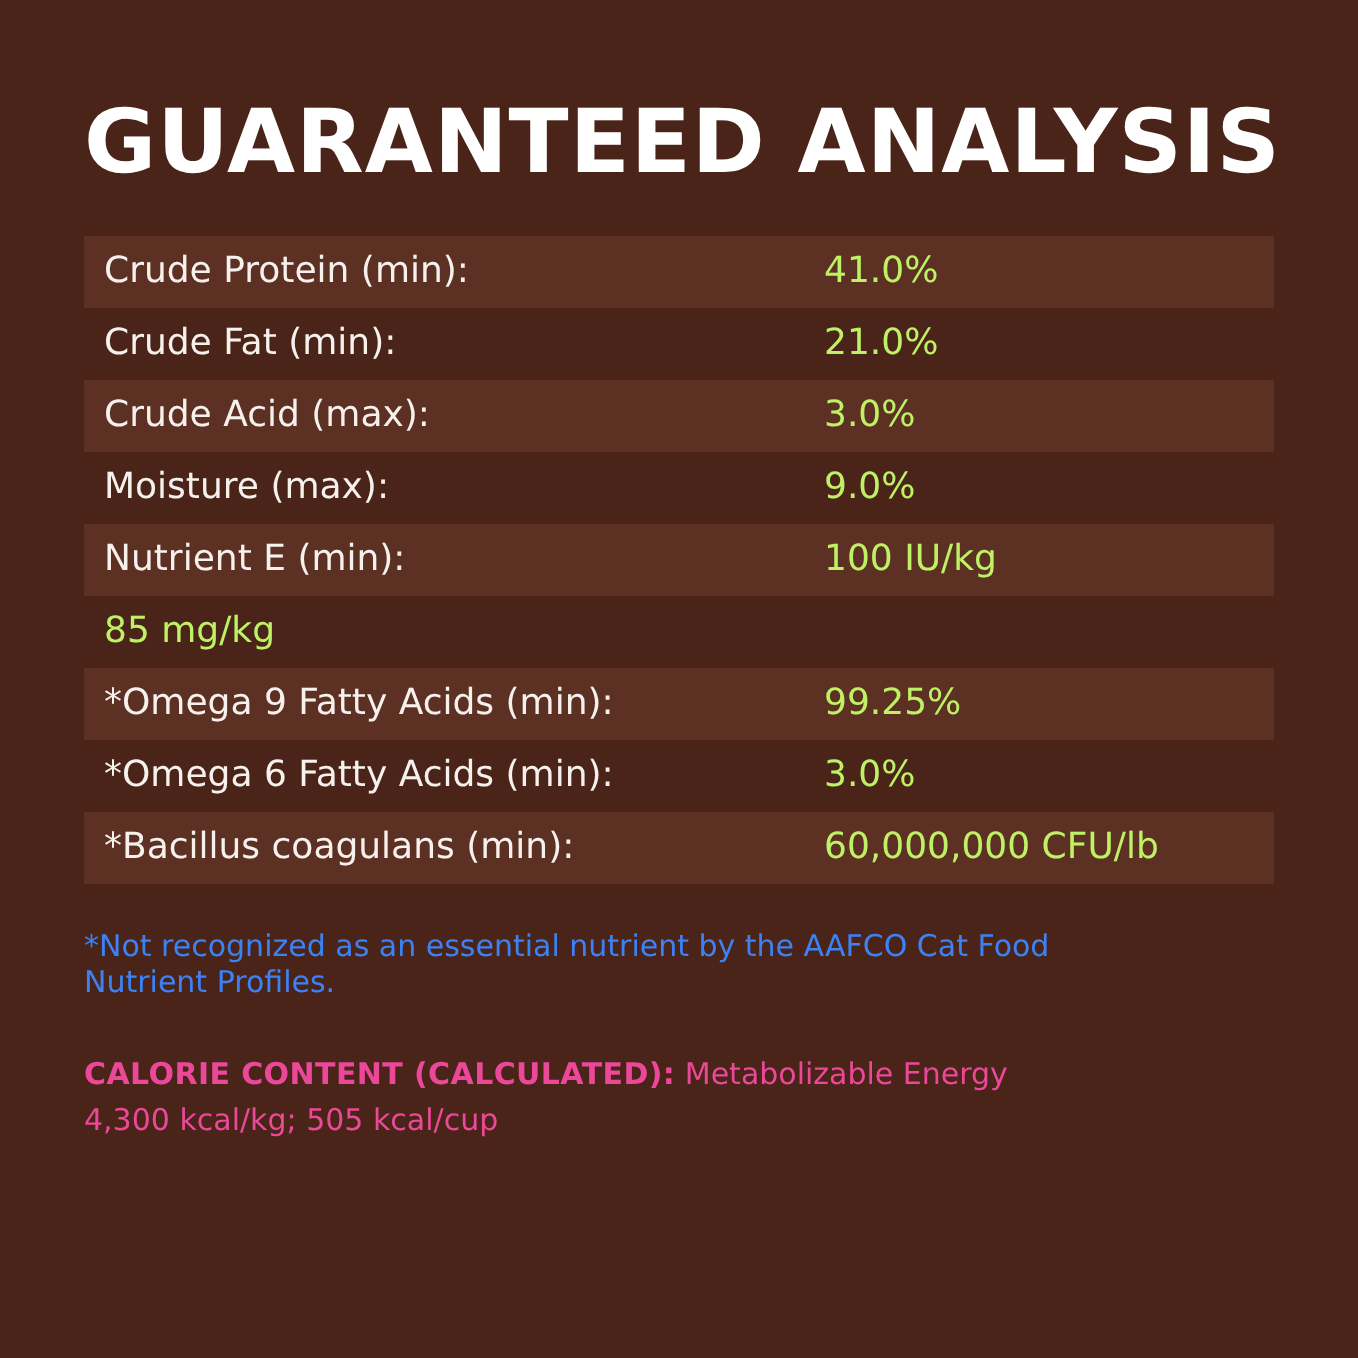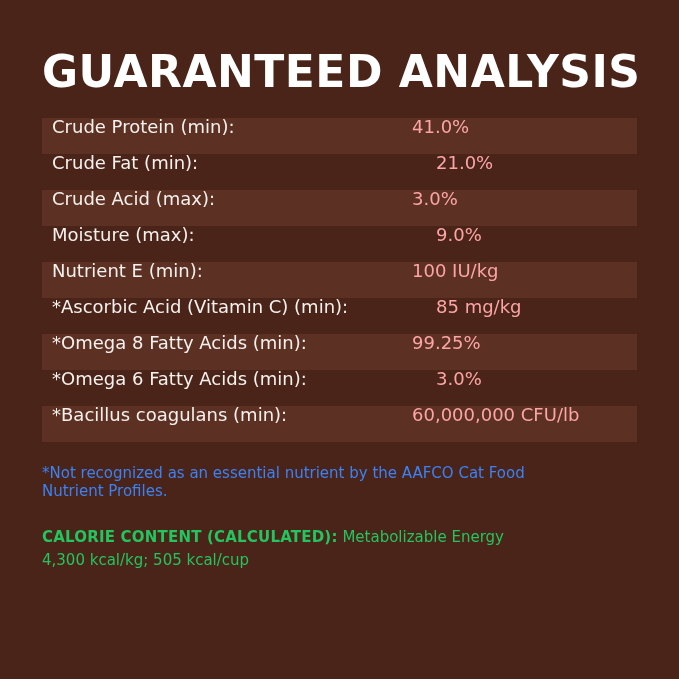--- a/index.html
+++ b/index.html
@@ -27,53 +27,52 @@
     line-height: 1.1;
     margin: 12px 0 22px 0;
     color: #ffffff;
     white-space: nowrap;
   }
   .table {
     width: 595px;
   }
   .row {
     display: flex;
-    align-items: flex-start;
+    align-items: center;
     height: 36px;
     padding: 0 10px;
     box-sizing: border-box;
   }
   .row.odd {
     background: #5c3123;
   }
   .row.even {
     background: transparent;
-    gap: 24px;
   }
   .cell-name {
     flex: 0 0 360px;
     font-size: 18px;
     line-height: 1;
     color: #f7f1ee;
   }
   .cell-value {
     flex: 1 1 auto;
     font-size: 18px;
     line-height: 1;
-    color: #fca5a5;
+    color: #bef264;
   }
   .footnote {
     margin-top: 22px;
     font-size: 15px;
     color: #3b82f6;
   }
   .calorie {
     margin-top: 26px;
     font-size: 15px;
-    color: #22c55e;
+    color: #ec4899;
     line-height: 1.5;
   }
   .calorie-label {
     font-weight: bold;
     letter-spacing: 0.2px;
   }
 </style>
 </head>
 <body>
 
@@ -102,26 +101,25 @@
       <div class="cell-name">Moisture (max):</div>
       <div class="cell-value">9.0%</div>
     </div>
 
     <div class="row odd">
       <div class="cell-name">Nutrient E (min):</div>
       <div class="cell-value">100 IU/kg</div>
     </div>
 
     <div class="row even">
-      <div class="cell-name">*Ascorbic Acid (Vitamin C) (min):</div>
       <div class="cell-value">85 mg/kg</div>
     </div>
 
     <div class="row odd">
-      <div class="cell-name">*Omega 8 Fatty Acids (min):</div>
+      <div class="cell-name">*Omega 9 Fatty Acids (min):</div>
       <div class="cell-value">99.25%</div>
     </div>
 
     <div class="row even">
       <div class="cell-name">*Omega 6 Fatty Acids (min):</div>
       <div class="cell-value">3.0%</div>
     </div>
 
     <div class="row odd">
       <div class="cell-name">*Bacillus coagulans (min):</div>

